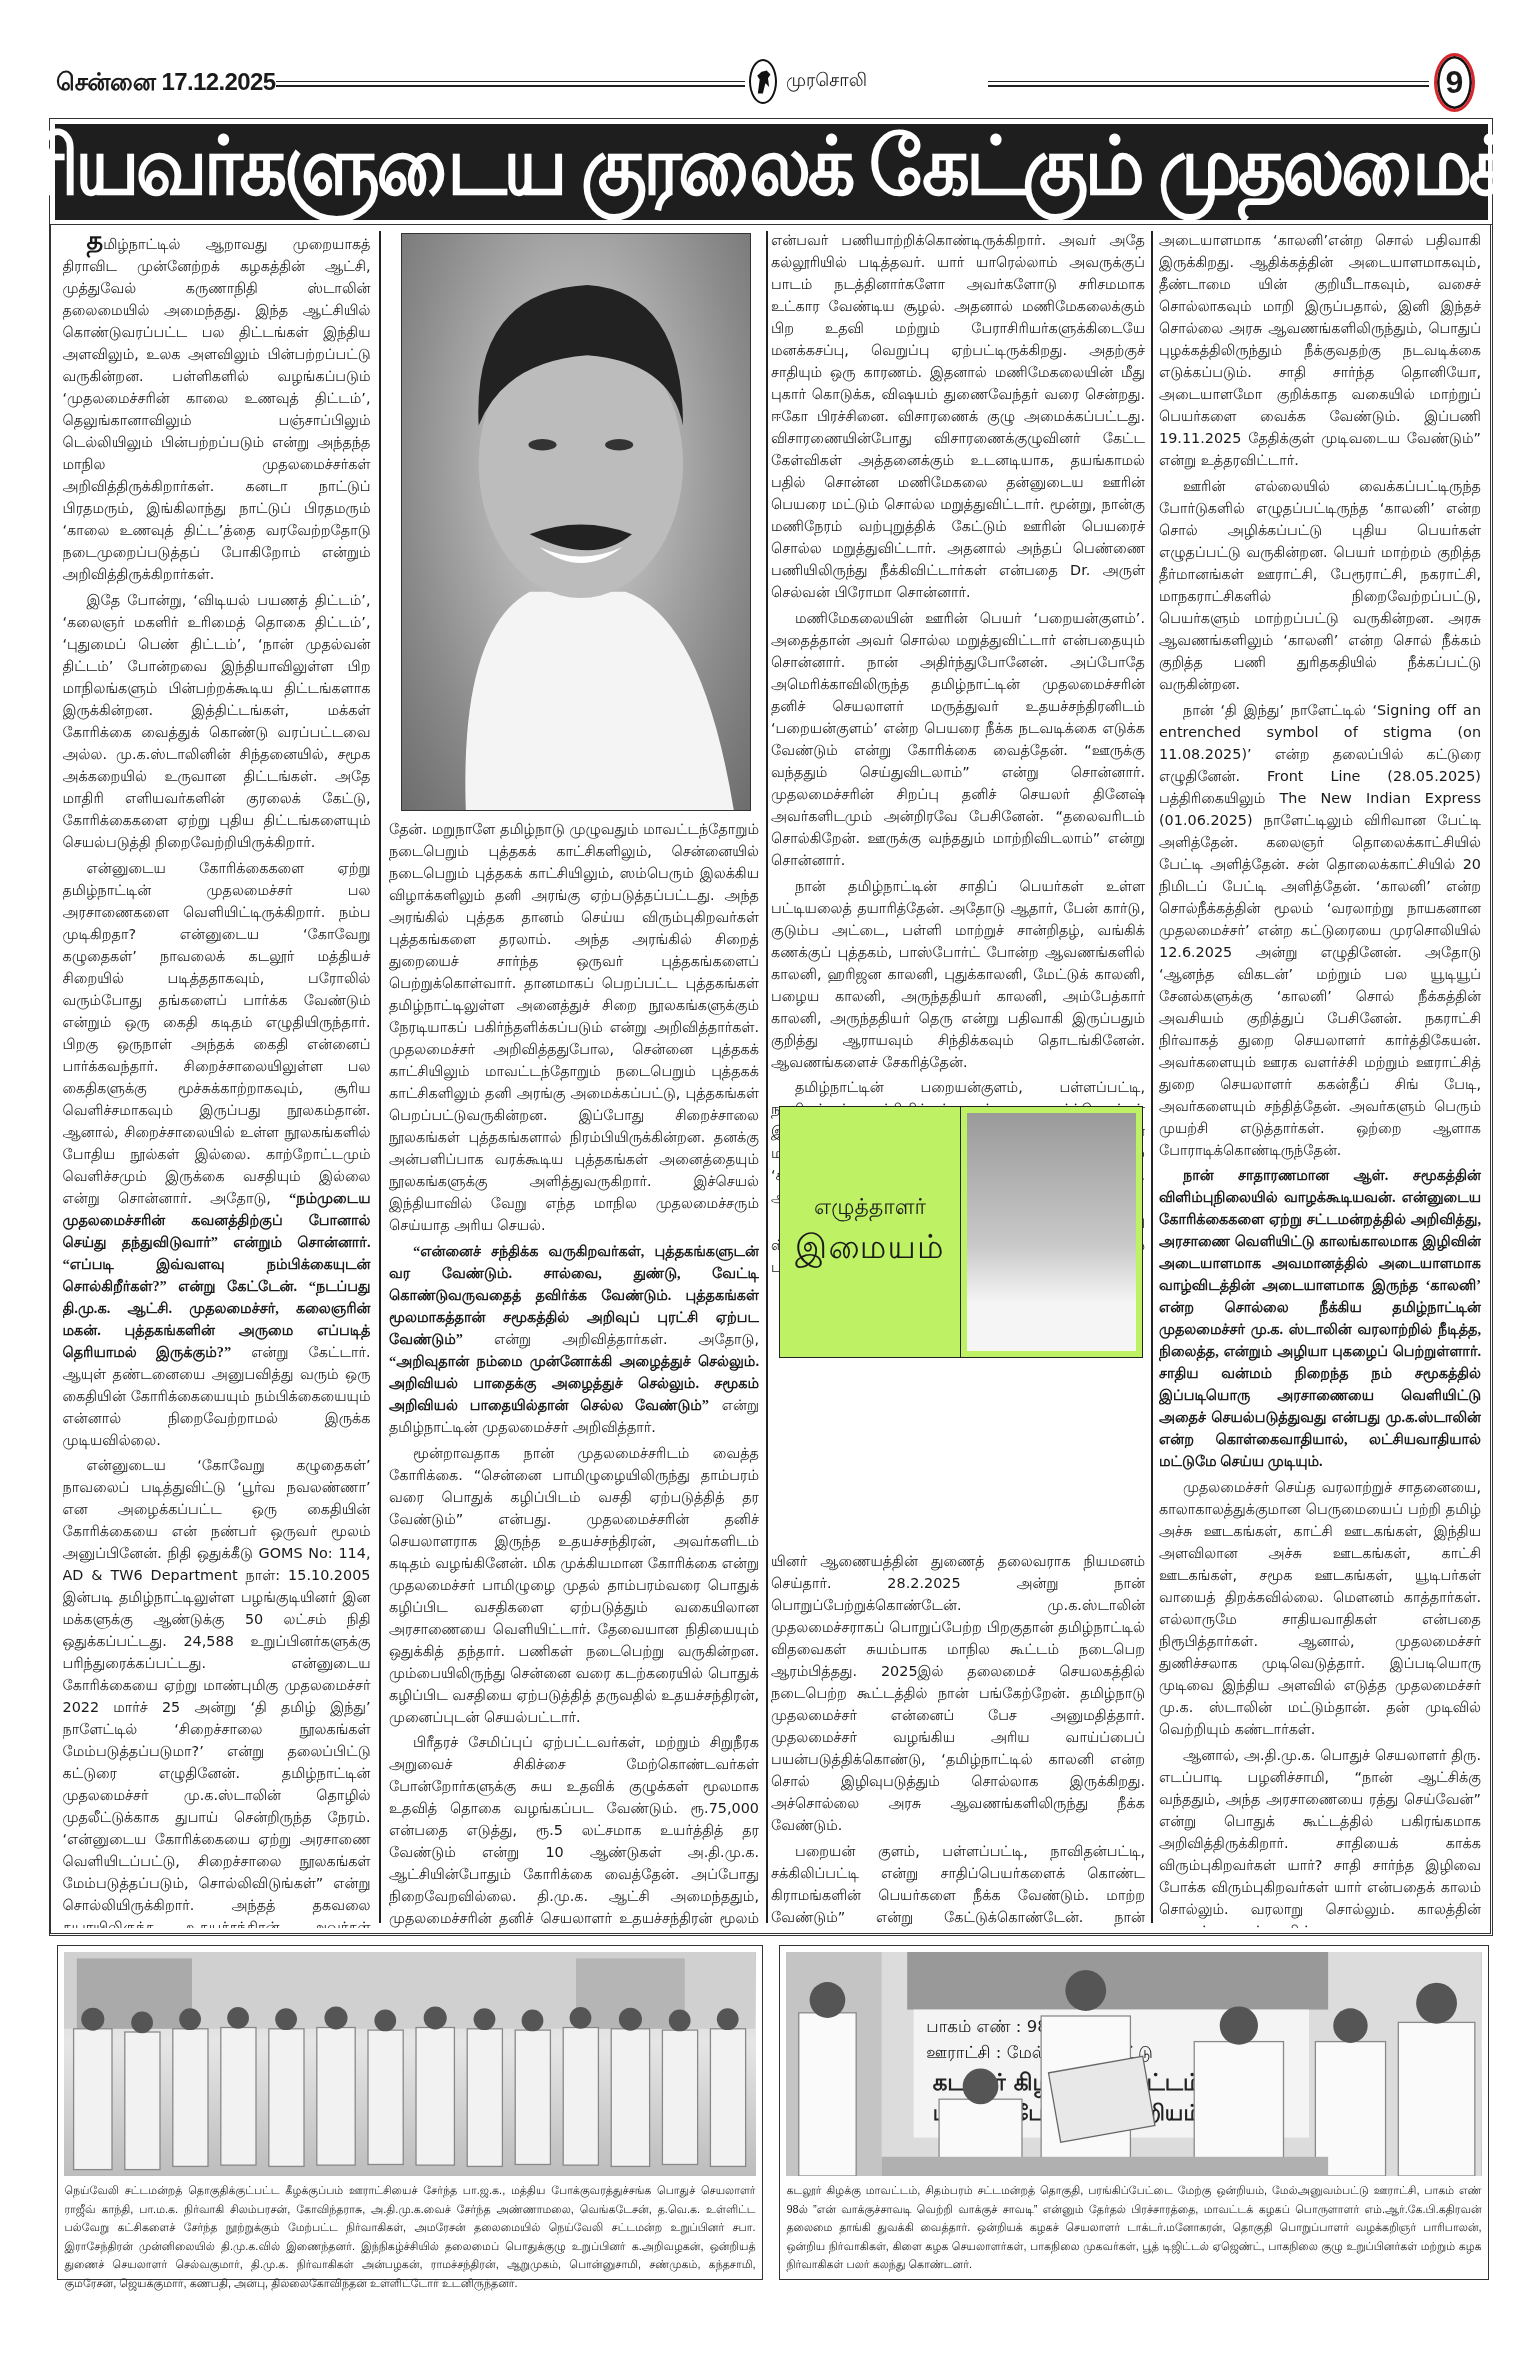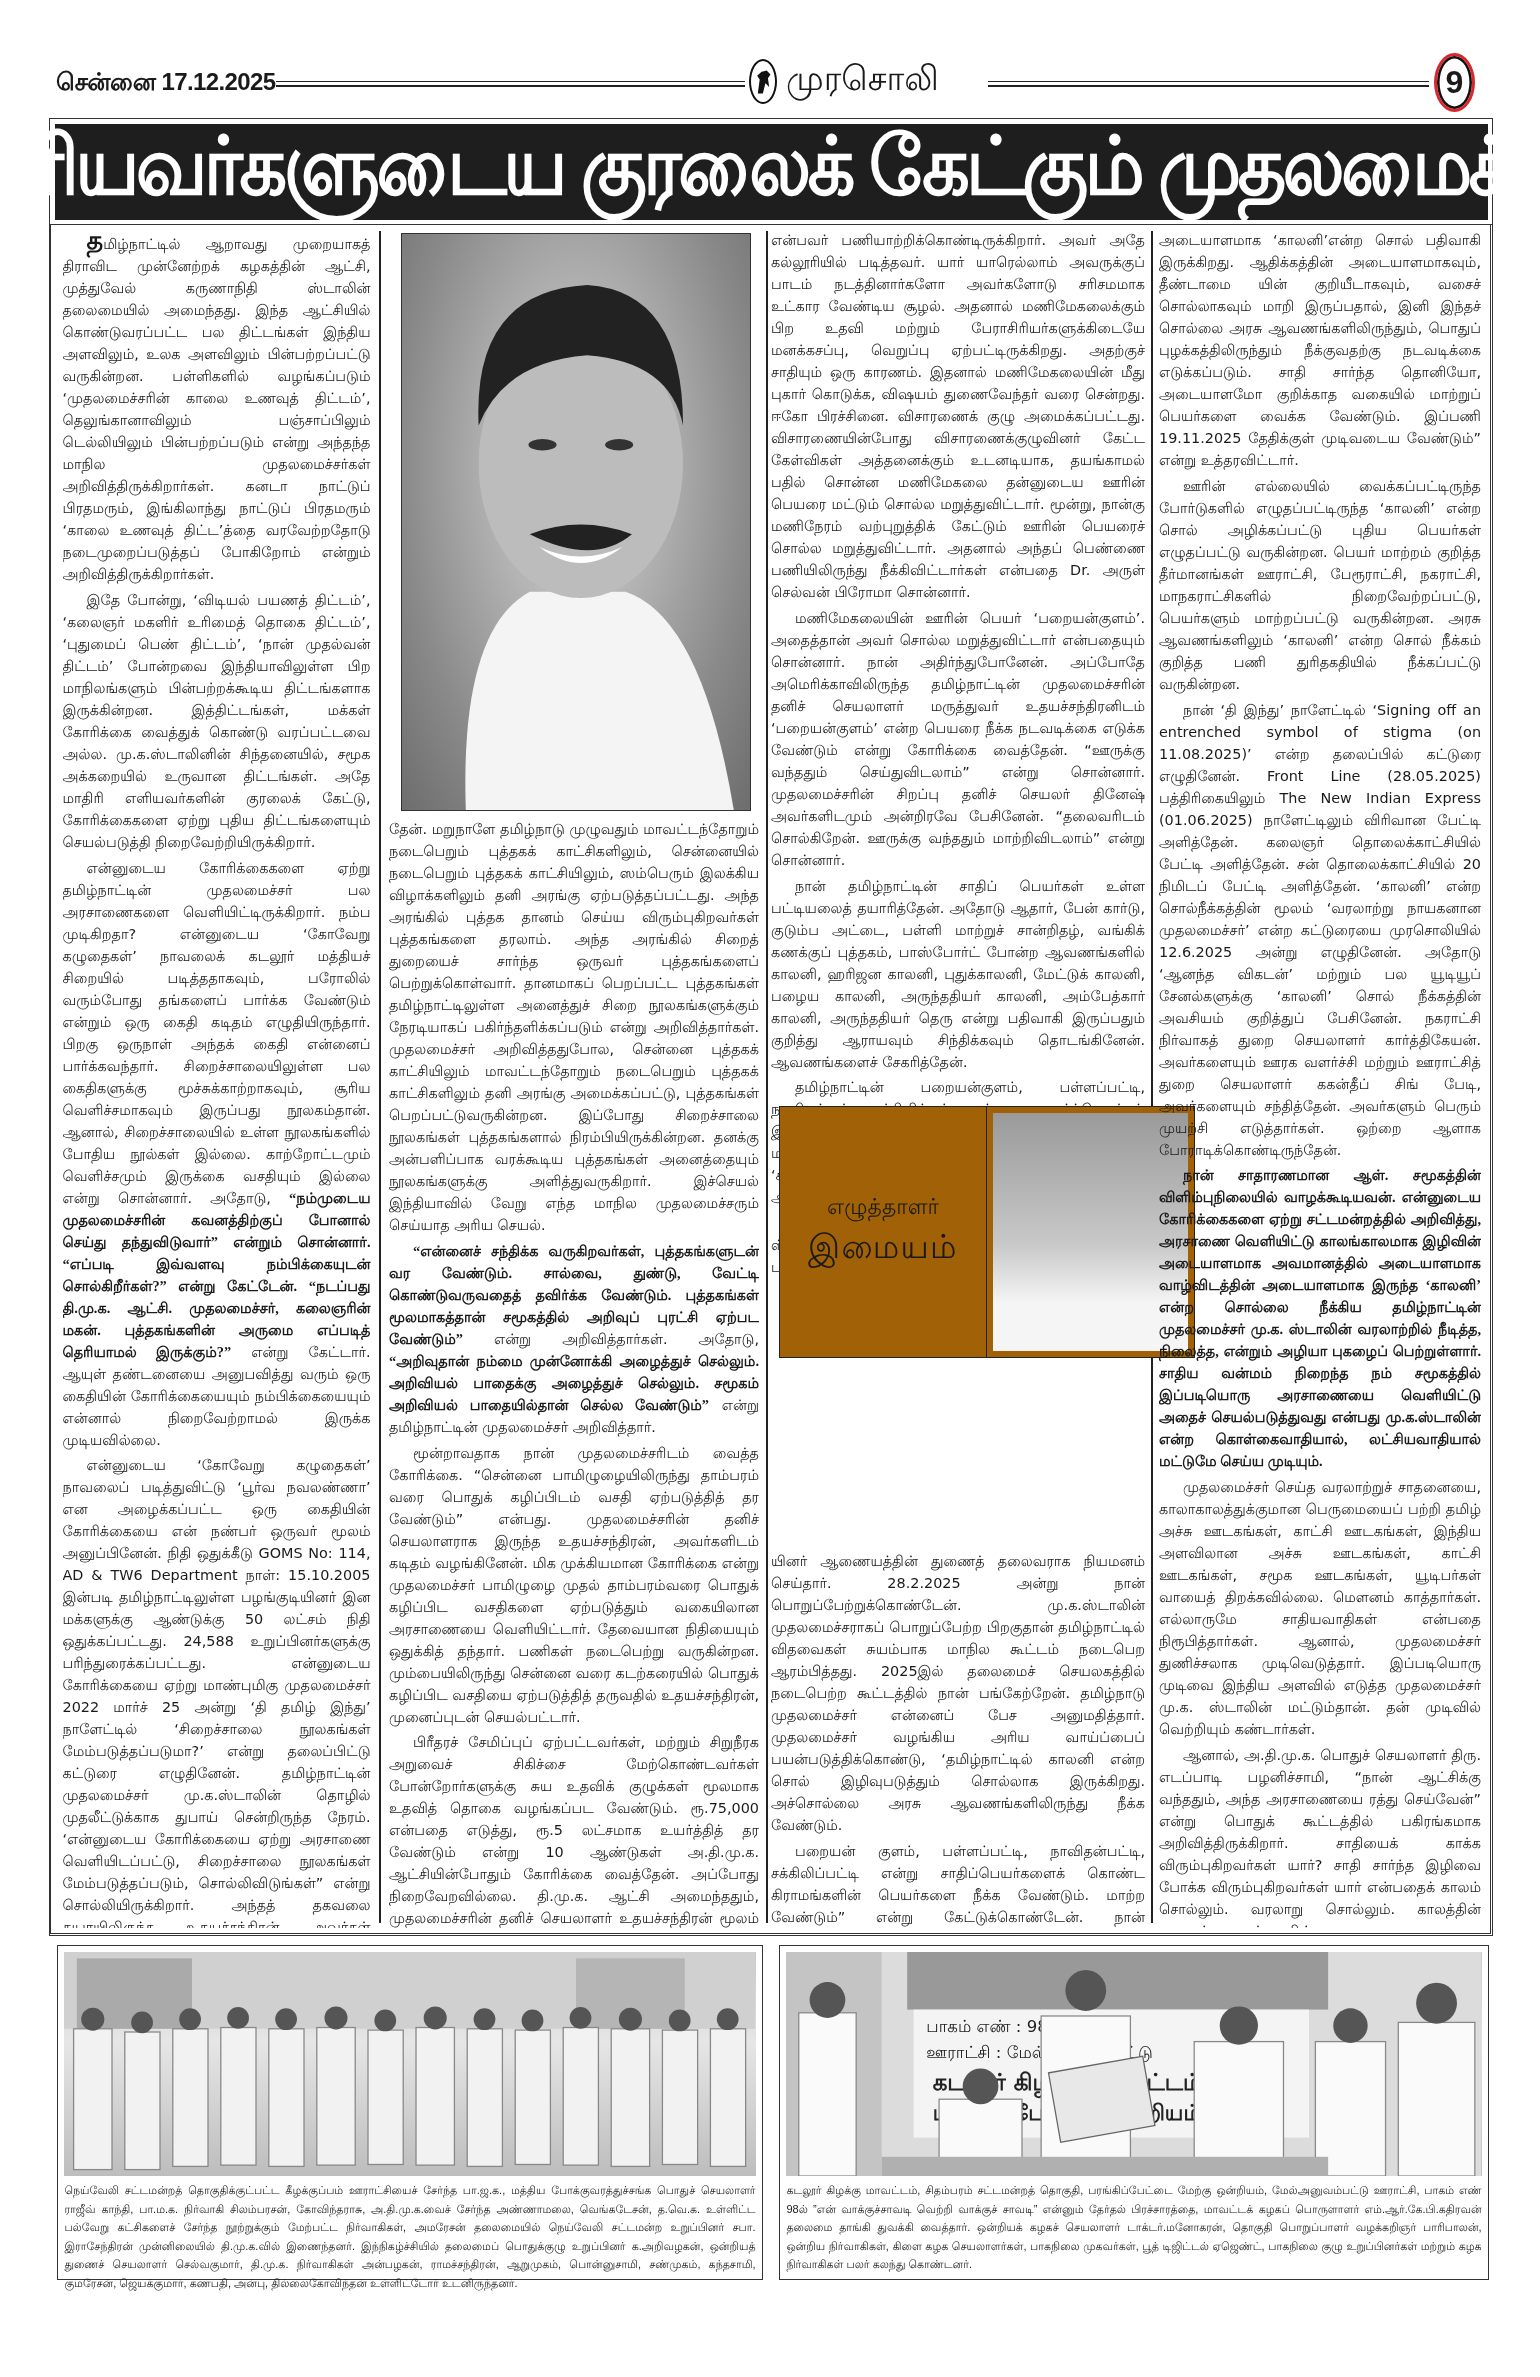--- a/index.html
+++ b/index.html
@@ -8,21 +8,21 @@
 
   
   .masthead { position: absolute; left: 56px; top: 59px; width: 1437px; height: 46px; }
   .mh-date { position: absolute; left: 0; top: 9px; font-size: 24px; font-weight: bold; letter-spacing: -0.6px; font-family: "Liberation Sans", sans-serif; white-space: nowrap; }
   .mh-rule { position: absolute; top: 22px; height: 5.7px; border-top: 1.9px solid #222; border-bottom: 2.6px solid #222; }
   .mh-rule.r1 { left: 220px; width: 469px; }
   .mh-rule.r2 { left: 932px; width: 441px; }
   .mh-logo { position: absolute; left: 693px; top: 0; display: flex; align-items: center; gap: 9px; }
   .logo-emblem { width: 28px; height: 45px; border: 2.6px solid #111; border-radius: 50%; display: flex; align-items: center; justify-content: center; }
   .logo-emblem svg { width: 19px; height: 28px; }
-  .mh-paper { font-size: 34px; font-family: Liberation Serif, serif; }
+  .mh-paper { font-size: 18px; font-family: Liberation Serif, serif; }
   .page-badge { position: absolute; left: 1378px; top: -6.4px; width: 41px; height: 59px; border: 3.8px solid #d8262d; border-radius: 50%; box-shadow: inset 0 0 0 2.6px #111; display: flex; align-items: center; justify-content: center; font-size: 32px; font-weight: bold; font-family: "Liberation Sans", sans-serif; }
 
   
   .banner-frame { position: absolute; left: 49px; top: 118px; width: 1444px; height: 107px; border: 1.9px solid #333; padding: 4.5px; }
   .banner { width: 100%; height: 100%; background: #1e1e1e; display: flex; align-items: center; justify-content: center; }
   .headline { color: #fff; font-size: 75px; font-weight: bold; letter-spacing: -3.8px; font-family: "Liberation Sans", sans-serif; transform: scaleY(1.08); white-space: nowrap; }
 
   
   .article { position: absolute; left: 49px; top: 225px; width: 1444px; height: 1711px; border-left: 2.6px double #333; border-right: 3.2px double #333; border-bottom: 3.2px double #333; }
 
@@ -39,21 +39,21 @@
 
   .vrule { position: absolute; top: 6.4px; width: 1.9px; background: #222; }
   .vr1 { left: 328px; height: 1692px; }
   .vr2 { left: 715px; height: 1692px; }
   .vr3 { left: 1100px; height: 1692px; }
 
   
   .portrait { position: absolute; left: 350px; top: 7.7px; width: 350px; height: 578px; border: 1.3px solid #333; background: radial-gradient(ellipse at 50% 40%, #d9d9d9 0%, #8a8a8a 70%, #6d6d6d 100%); overflow: hidden; }
 
   
-  .author-box { position: absolute; left: 728px; top: 881px; width: 416px; height: 252px; border: 1.9px solid #222; display: flex; background: #a16207; }
+  .author-box { position: absolute; left: 728px; top: 881px; width: 364px; height: 252px; border: 1.9px solid #222; display: flex; background: #bef264; }
   .author-text { width: 50%; border-right: 1.3px solid #222; display: flex; flex-direction: column; align-items: center; justify-content: center; }
   .author-label { font-size: 22px; font-family: "DejaVu Sans", sans-serif; }
   .author-name { font-size: 33px; font-weight: normal; letter-spacing: 1.3px; margin-top: 5.1px; }
   .author-photo { width: 50%; padding: 6.4px; }
   .author-photo .ph { width: 100%; height: 100%; background: linear-gradient(180deg, #9a9a9a 0%, #c8c8c8 55%, #f5f5f5 80%); }
 
   
   .photo-box { position: absolute; top: 1945px; height: 335px; border: 1.9px solid #333; padding: 6.4px; background: #fff; }
   .pb-left { left: 57px; width: 706px; }
   .pb-right { left: 779px; width: 710px; }

